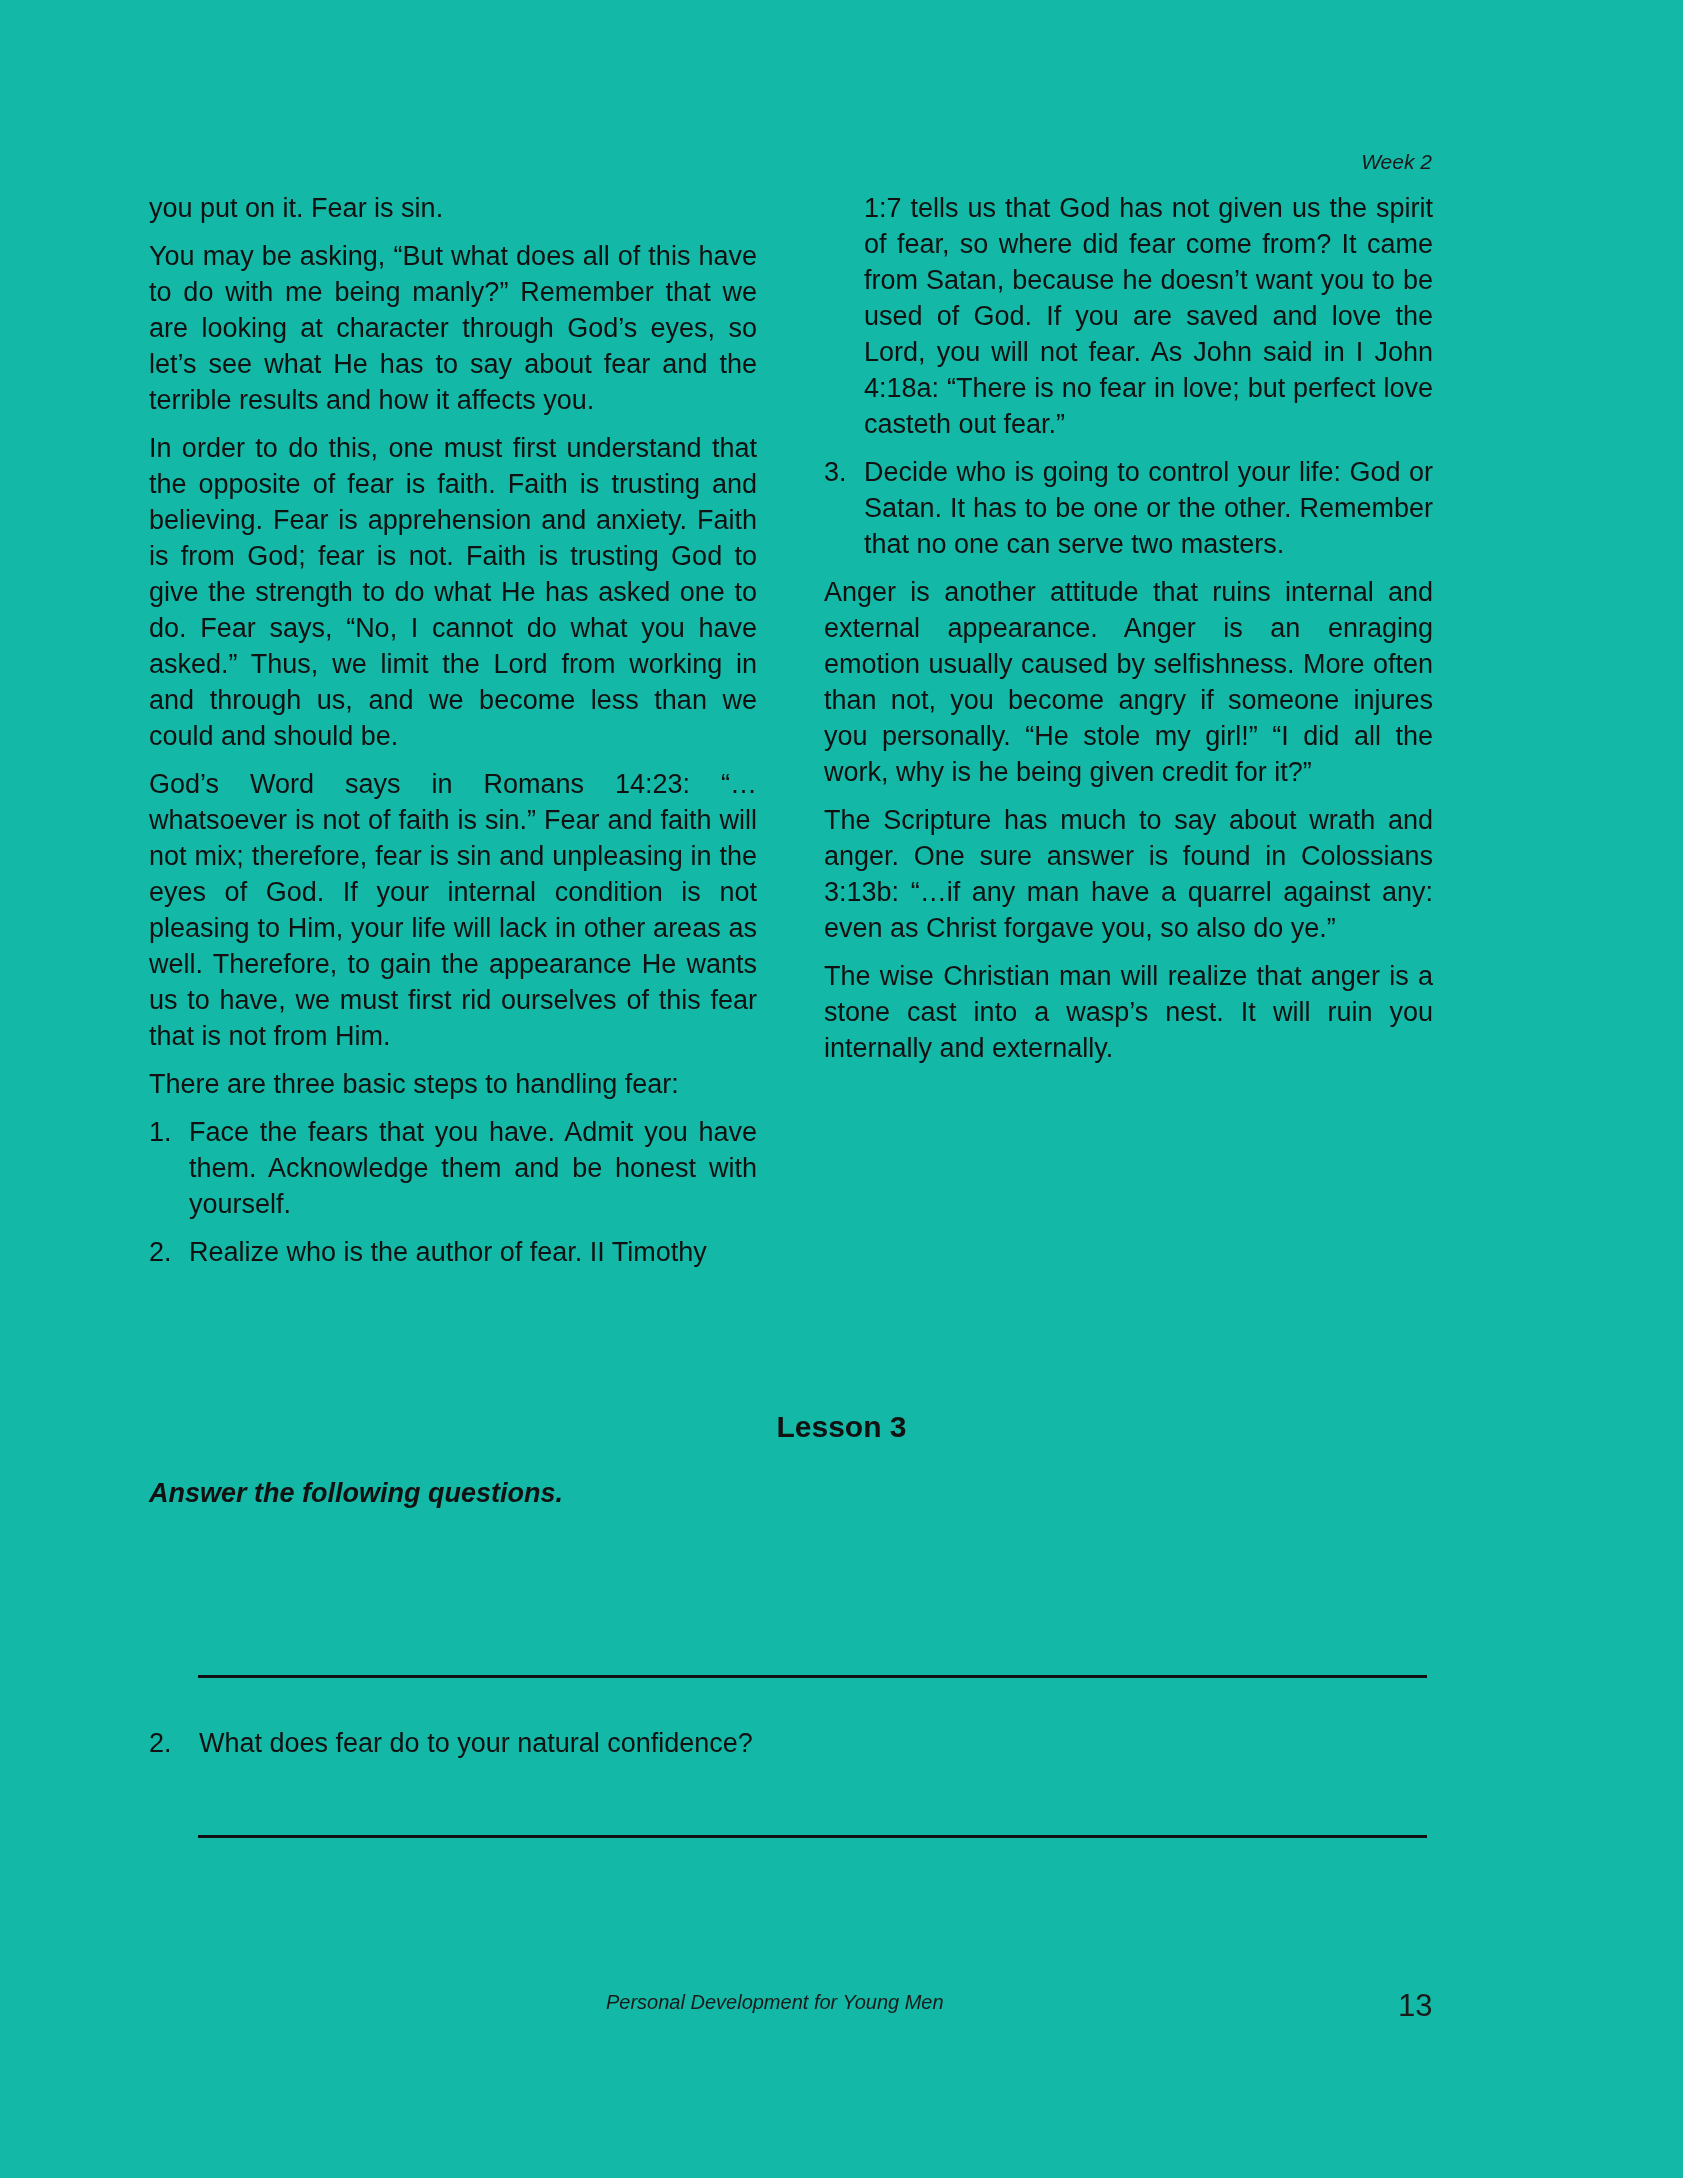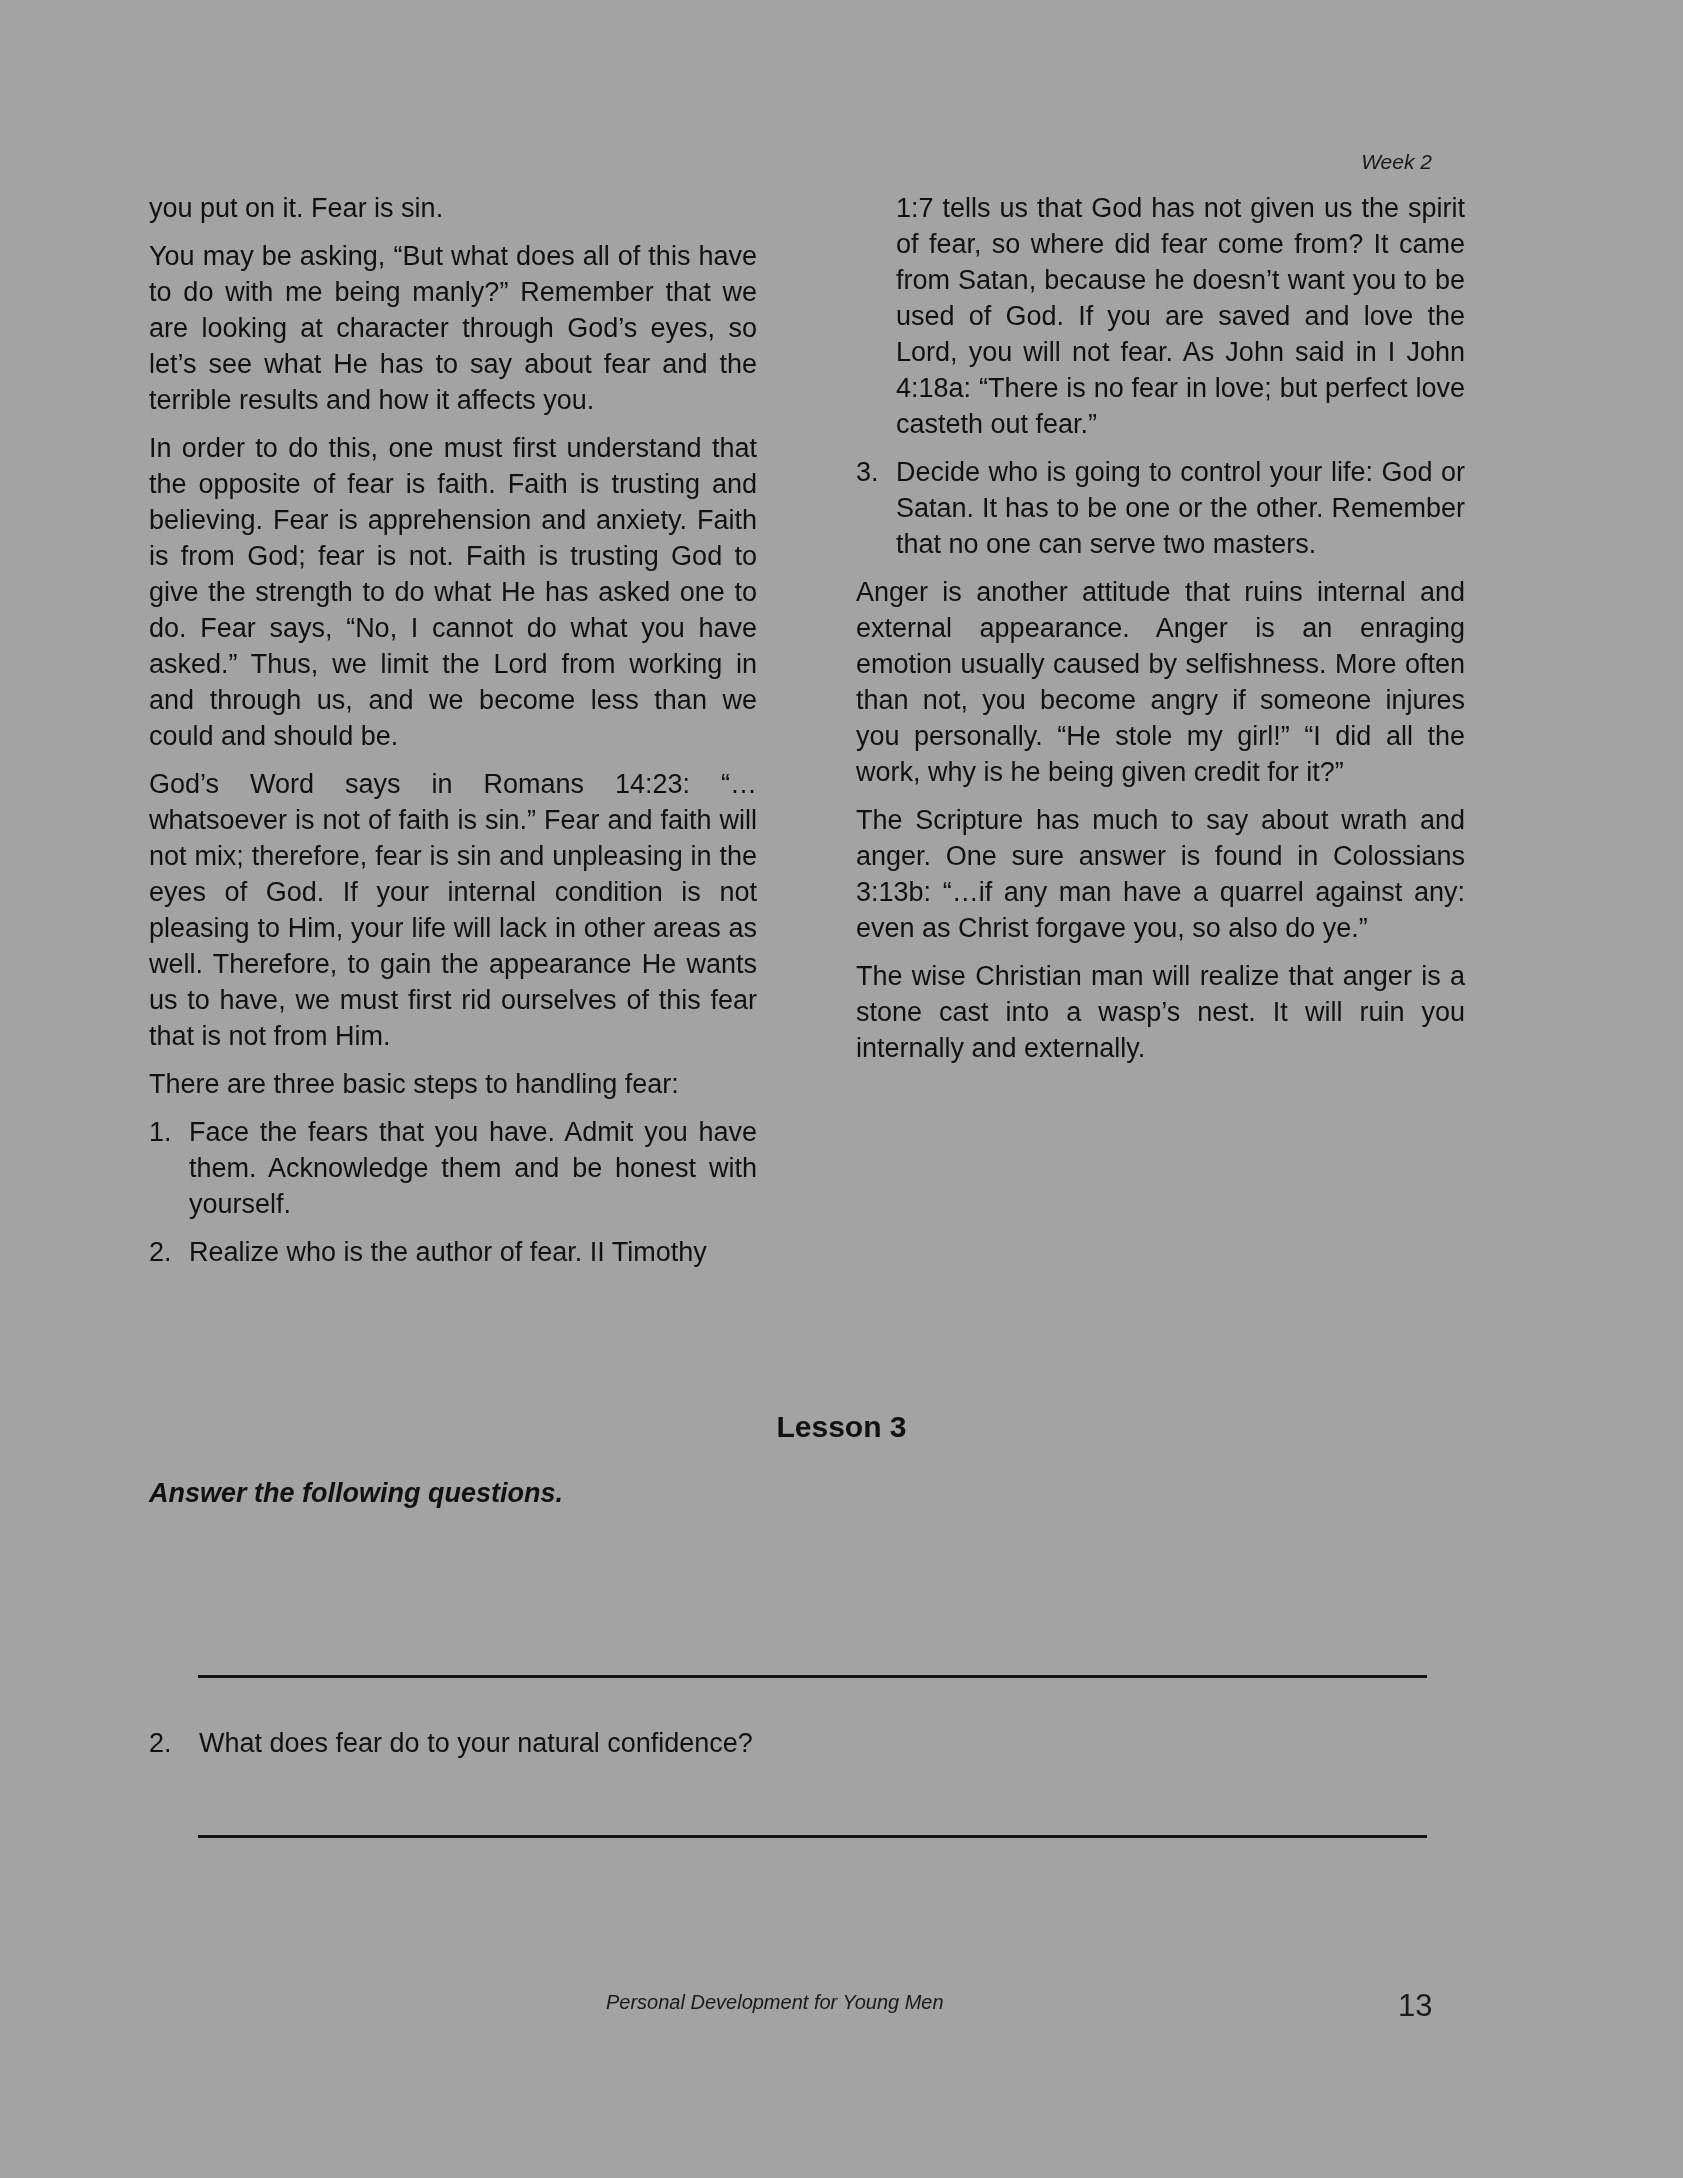--- a/index.html
+++ b/index.html
@@ -12,21 +12,21 @@
       height: 2178px;
       position: relative;
       overflow: hidden;
       font-family: "Liberation Sans", sans-serif;
       color: #111111;
     }
     .page {
       position: absolute;
       left: 0; top: 0;
       width: 1683px; height: 2178px;
-      background: #a3a3a3;
+      background: #14b8a6;
     }
     .header-week {
       position: absolute;
       top: 150px;
       right: 251px;
       font-size: 21px;
       font-style: italic;
       line-height: 24px;
       color: #1a1a1a;
     }
@@ -37,21 +37,20 @@
       line-height: 36px;
       text-align: justify;
     }
     .col-left {
       left: 149px;
       width: 608px;
     }
     .col-right {
       left: 824px;
       width: 609px;
-      margin-left: 32px;
     }
     .col p {
       margin: 0 0 12px 0;
     }
     .col p.cont {
       margin-top: 0;
     }
     .list-item {
       position: relative;
       padding-left: 40px;

